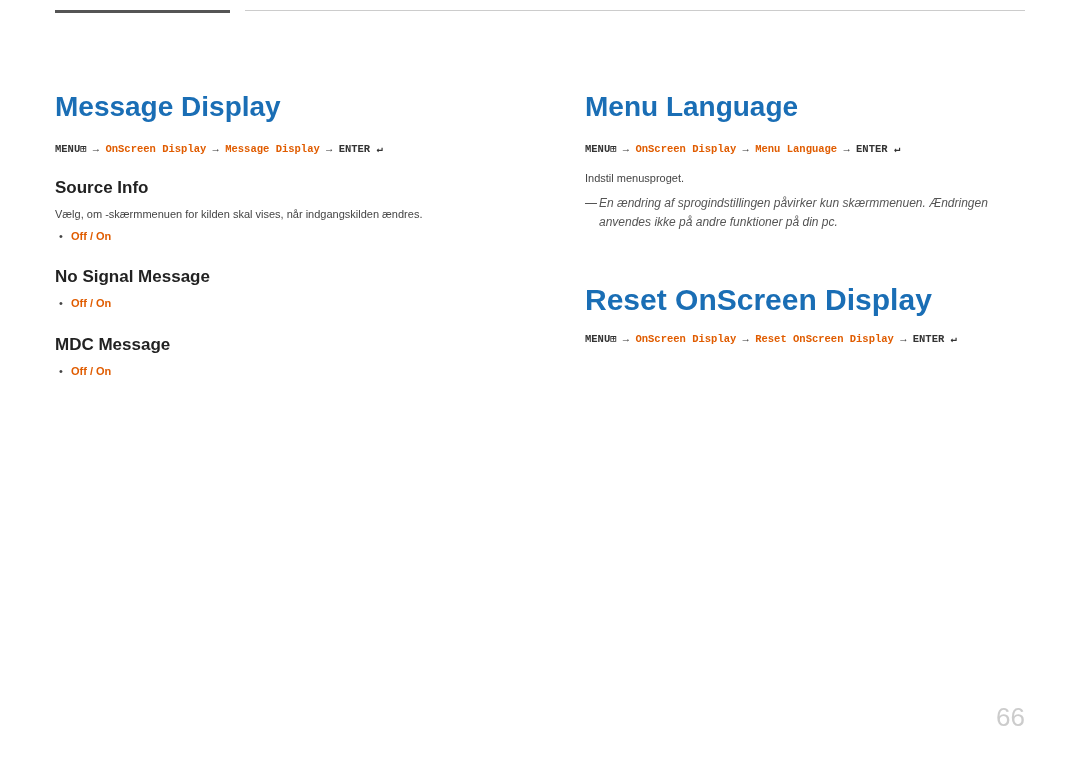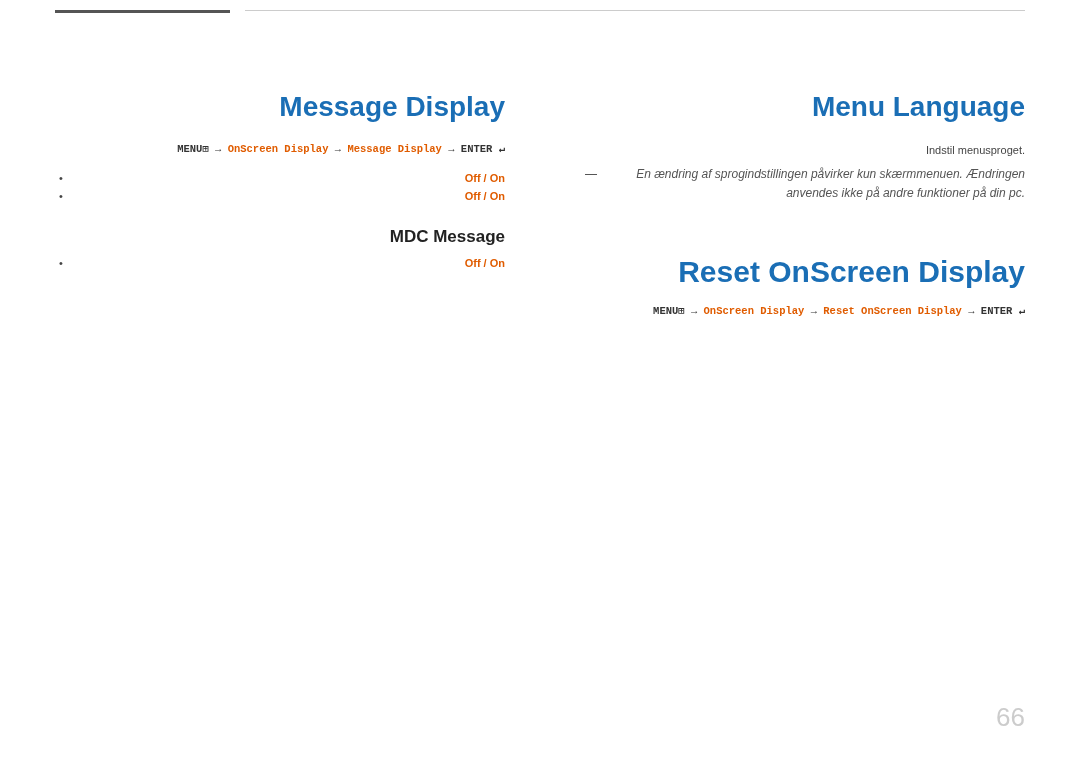--- a/index.html
+++ b/index.html
@@ -36,21 +36,20 @@
       left: 245px;
       right: 55px;
       height: 1px;
       background: #ccc;
     }
 
     .columns-wrapper {
       display: flex;
       gap: 0;
       margin-top: 30px;
-      text-align: right;
     }
 
     .left-column {
       flex: 0 0 490px;
       padding-right: 40px;
     }
 
     .right-column {
       flex: 1;
       padding-left: 40px;
@@ -184,45 +183,58 @@
         <span> → </span>
         <span class="menu-keyword">OnScreen Display</span>
         <span> → </span>
         <span class="menu-keyword">Message Display</span>
         <span> → </span>
         <span>ENTER</span>
         <span>↵</span>
       </div>
 
       <div class="subsection">
+        <h2 class="subsection-title">Source Info</h2>
+        <p class="body-text">Vælg, om -skærmmenuen for kilden skal vises, når indgangskilden ændres.</p>
         <div class="bullet-item">
           <span class="off-on">Off / On</span>
         </div>
       </div>
 
       <div class="subsection">
+        <h2 class="subsection-title">No Signal Message</h2>
         <div class="bullet-item">
           <span class="off-on">Off / On</span>
         </div>
       </div>
 
       <div class="subsection">
         <h2 class="subsection-title">MDC Message</h2>
         <div class="bullet-item">
           <span class="off-on">Off / On</span>
         </div>
       </div>
 
     </div>
 
     <div class="right-column">
 
       <div class="menu-language-section">
         <h1 class="section-title">Menu Language</h1>
 
+        <div class="menu-path">
+          <span>MENU</span><span>⊞</span>
+          <span> → </span>
+          <span class="menu-keyword">OnScreen Display</span>
+          <span> → </span>
+          <span class="menu-keyword">Menu Language</span>
+          <span> → </span>
+          <span>ENTER</span>
+          <span>↵</span>
+        </div>
 
         <p class="description-text">Indstil menusproget.</p>
 
         <p class="note-text">En ændring af sprogindstillingen påvirker kun skærmmenuen. Ændringen anvendes ikke på andre funktioner på din pc.</p>
       </div>
 
       <div class="reset-section">
         <h1 class="section-title-large">Reset OnScreen Display</h1>
 
         <div class="menu-path">

